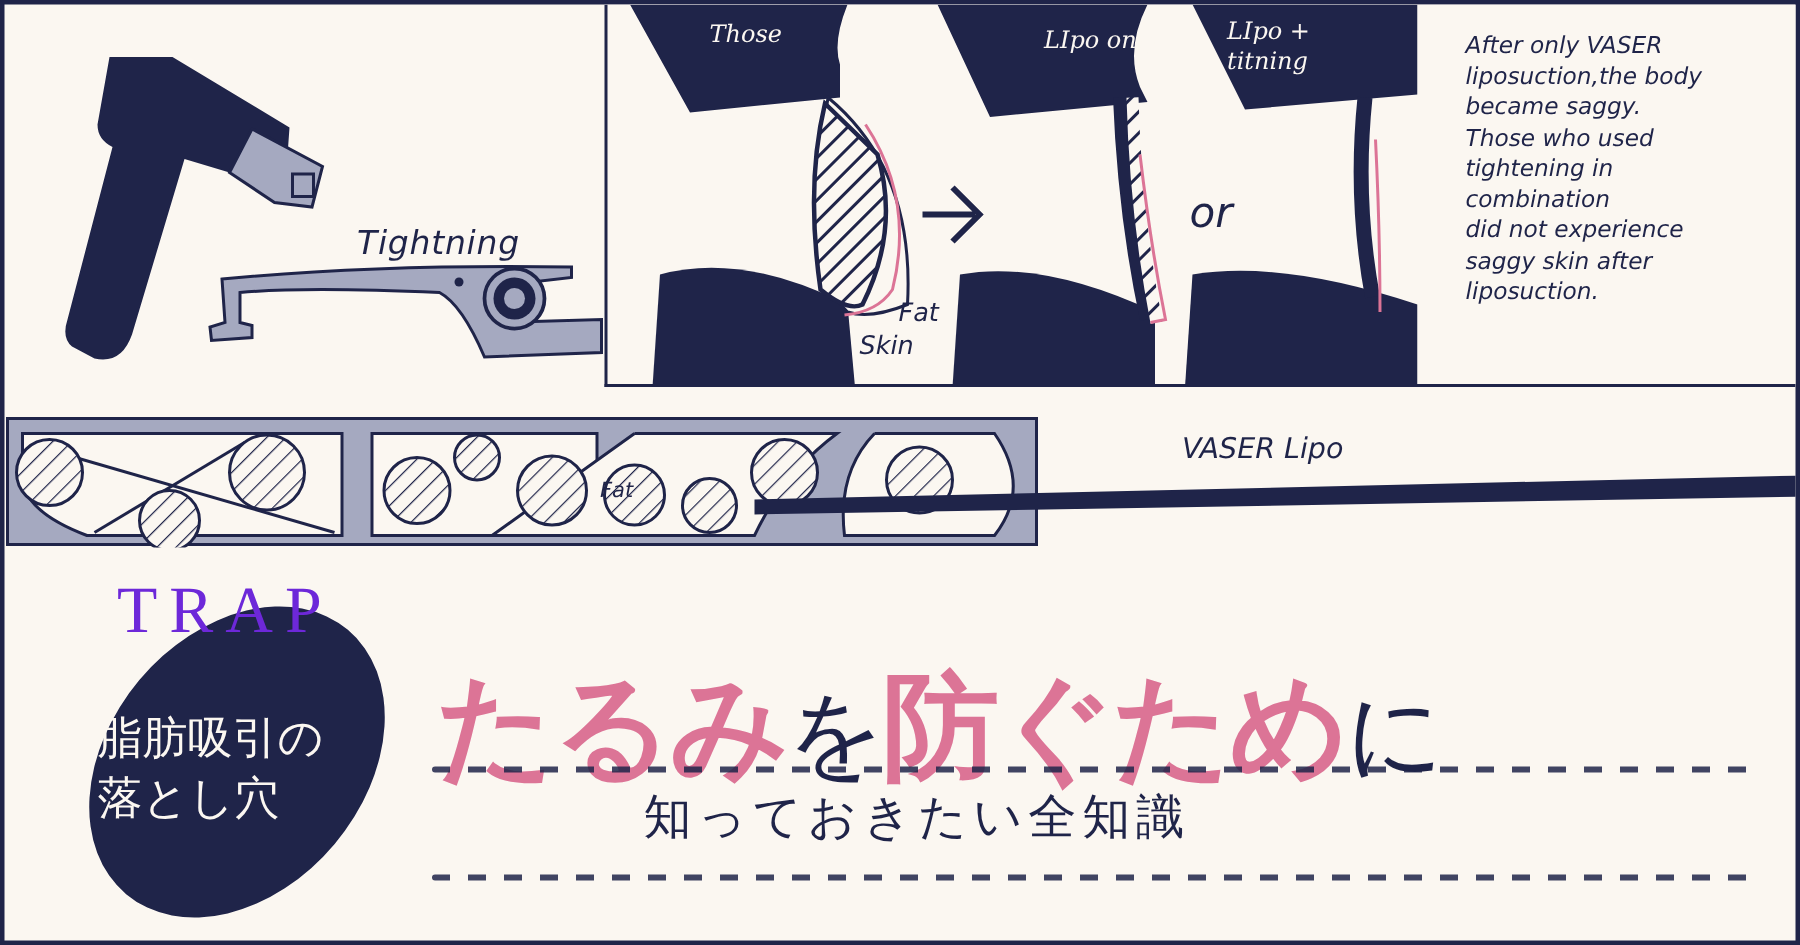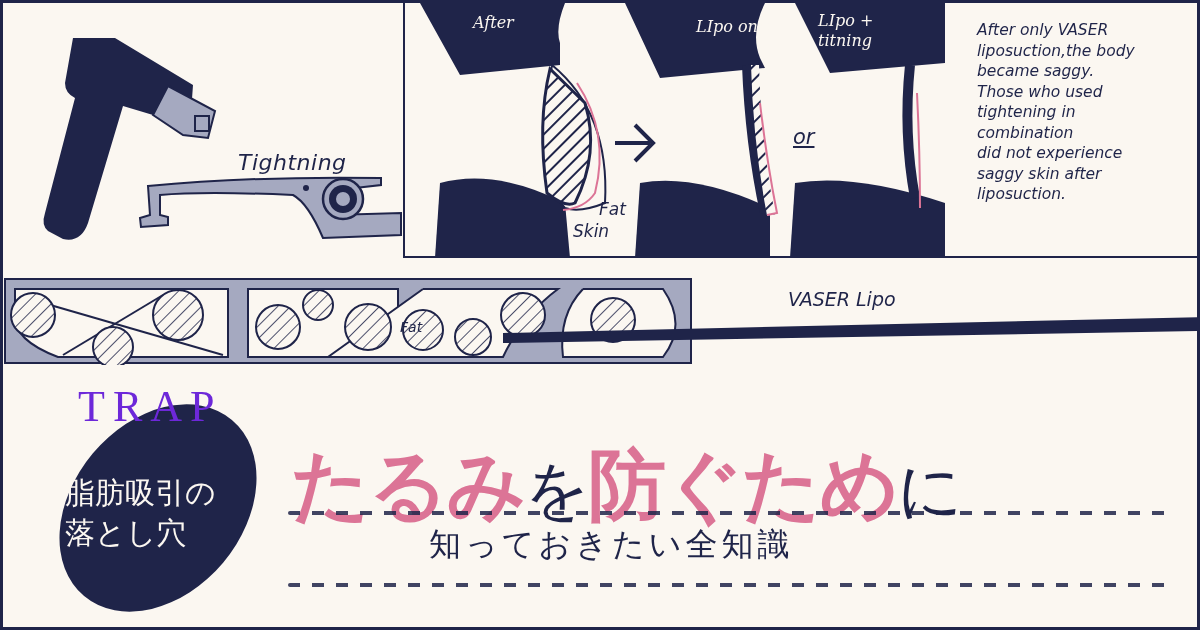--- a/index.html
+++ b/index.html
@@ -6,21 +6,21 @@
   html, body { width: 1200px; height: 630px; overflow: hidden; background: #1f2449; }
   .frame { position: absolute; left: 0; top: 0; width: 1200px; height: 630px; background: #fbf7f1; border: 3px solid #1f2449; overflow: hidden; }
   .hand { font-family: "DejaVu Sans", sans-serif; color: #1f2449; font-style: italic; }
   .script { font-family: "DejaVu Serif", serif; font-style: italic; color: #fbf7f1; }
   .abs { position: absolute; }
   .panel { position: absolute; left: 400px; top: 0; width: 800px; height: 255px; border: 2px solid #1f2449; border-top: none; border-right: none; background: #fbf7f1; }
   .label-tight { left: 235px; top: 110px; font-size: 22px; letter-spacing: 0.5px; margin-top: 37px; }
   .lbl-before { left: 470px; top: 10px; font-size: 16px; }
   .lbl-lipo { left: 645px; top: 14px; font-size: 16px; margin-left: 48px; }
   .lbl-lipot { left: 815px; top: 8px; font-size: 16px; line-height: 20px; }
-  .lbl-or { left: 790px; top: 122px; font-size: 21px; text-decoration: underline; }
+  .lbl-or { left: 790px; top: 122px; font-size: 28px; }
   .lbl-fat { left: 596px; top: 196px; font-size: 17px; }
   .lbl-skin { left: 570px; top: 218px; font-size: 17px; }
   .desc { left: 974px; top: 17px; width: 240px; font-size: 15.5px; line-height: 20.5px; }
   .vaser { left: 785px; top: 285px; font-size: 19px; }
   .fat-in { left: 397px; top: 316px; font-size: 14px; }
   .trap { left: 75px; top: 378px; font-family: "Liberation Serif", serif; font-size: 44px; color: #6d28d9; letter-spacing: 8px; }
   .badge-jp { left: 62px; top: 470px; width: 190px; text-align: left; font-family: "DejaVu Serif", serif; color: #fbf7f1; font-size: 30px; line-height: 40px; }
   .title1 { left: 288px; top: 395px; font-family: "DejaVu Sans", sans-serif; font-weight: bold; font-size: 78px; line-height: 100px; white-space: nowrap; letter-spacing: -2px; margin-top: 37px; }
   .pink { color: #dc7496; }
   .navy { color: #1f2449; font-weight: normal; font-size: 64px; }
@@ -71,21 +71,21 @@
       <path d="M505 62 Q498 130 510 195" fill="none" stroke="#1f2449" stroke-width="10"></path>
       <path d="M512 90 Q515 150 515 205" fill="none" stroke="#dc7496" stroke-width="2"></path>
       <defs>
         <pattern id="hatch" width="10" height="10" patternUnits="userSpaceOnUse" patternTransform="rotate(45)">
           <rect width="10" height="10" fill="#fbf7f1"></rect>
           <line x1="0" y1="0" x2="0" y2="10" stroke="#1f2449" stroke-width="4"></line>
         </pattern>
       </defs>
     </svg>
   </div>
-  <div class="abs script lbl-before">After</div>
+  <div class="abs script lbl-before">Those</div>
   <div class="abs script lbl-lipo">LIpo onry</div>
   <div class="abs script lbl-lipot" style="width:90px">LIpo + titning</div>
   <div class="abs hand lbl-or">or</div>
   <div class="abs hand lbl-fat">Fat</div>
   <div class="abs hand lbl-skin">Skin</div>
 
   <div class="abs hand desc">
     <div>After only VASER</div>
     <div>liposuction,the body</div>
     <div>became saggy.</div>

